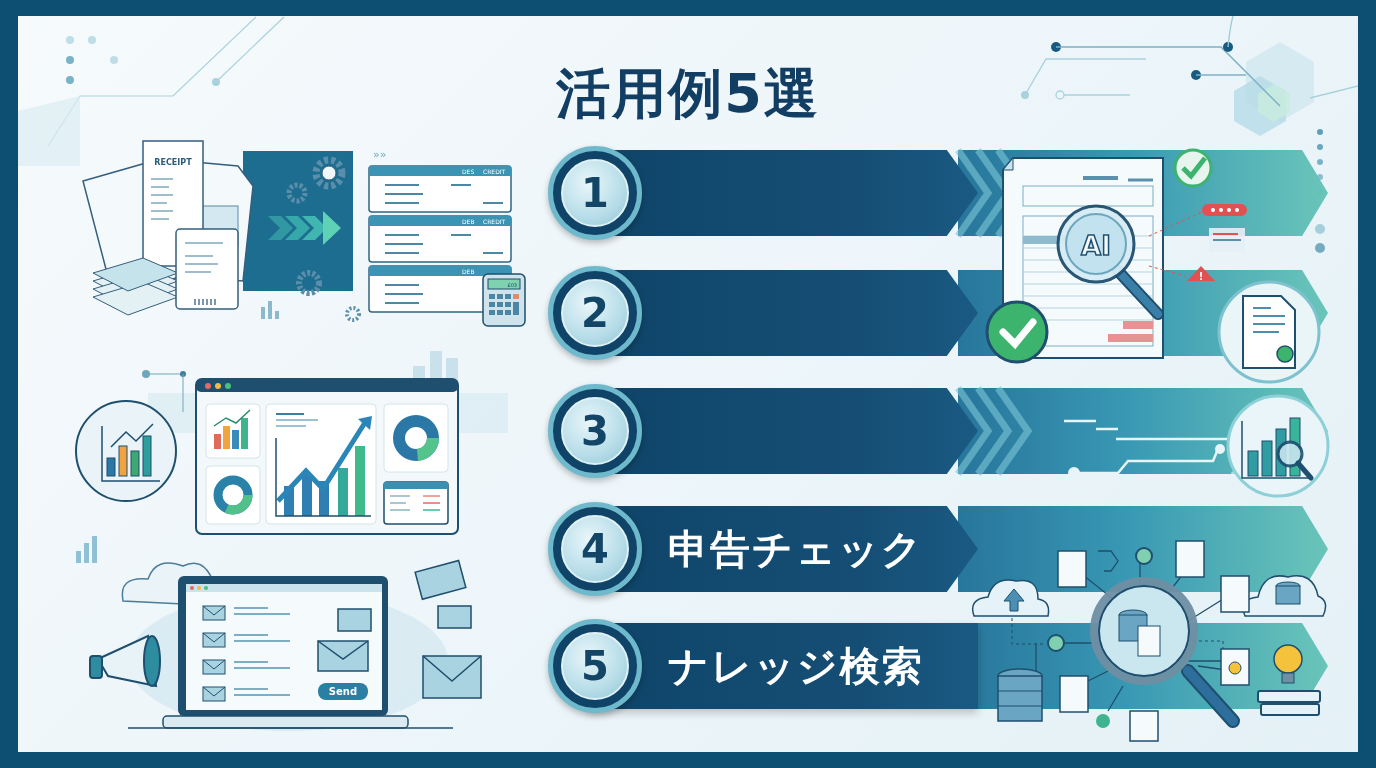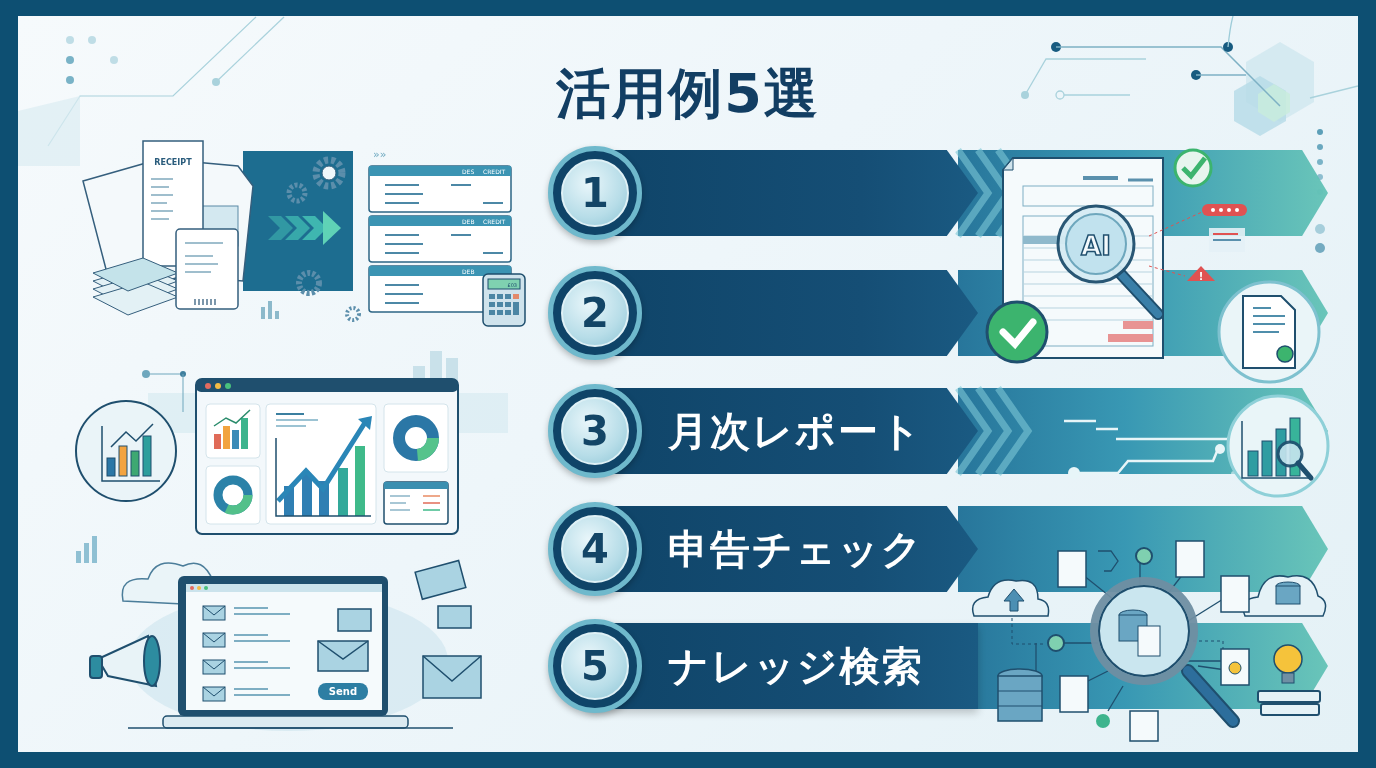--- a/index.html
+++ b/index.html
@@ -356,21 +356,20 @@
     <div class="num">
         <div class="inner">2</div>
       </div>
   </div>
   <div class="ribbon" style="top:368px">
     <div class="ext"></div>
     <div class="band"></div>
     <div class="num">
         <div class="inner">3</div>
       </div>
-    <div class="label">月次レポート</div>
   </div>
   <div class="ribbon" style="top:486px">
     <div class="ext"></div>
     <div class="band"></div>
     <div class="num">
         <div class="inner">4</div>
       </div>
     <div class="label">申告チェック</div>
   </div>
   <div class="ribbon" style="top:603px">

